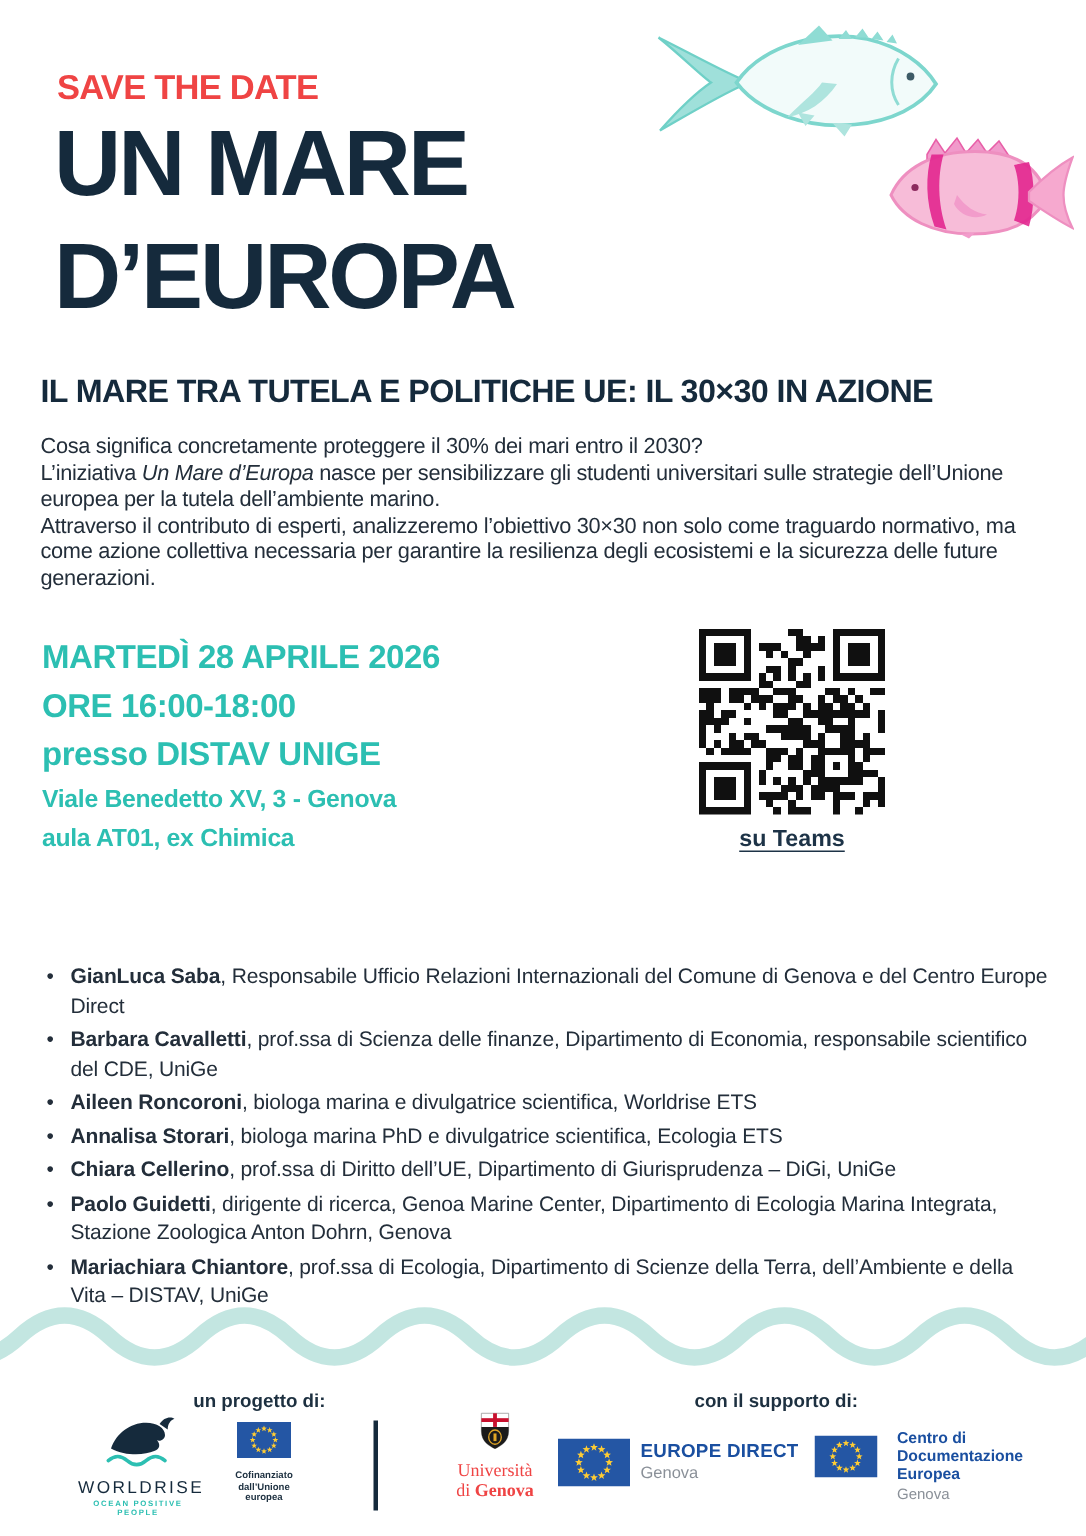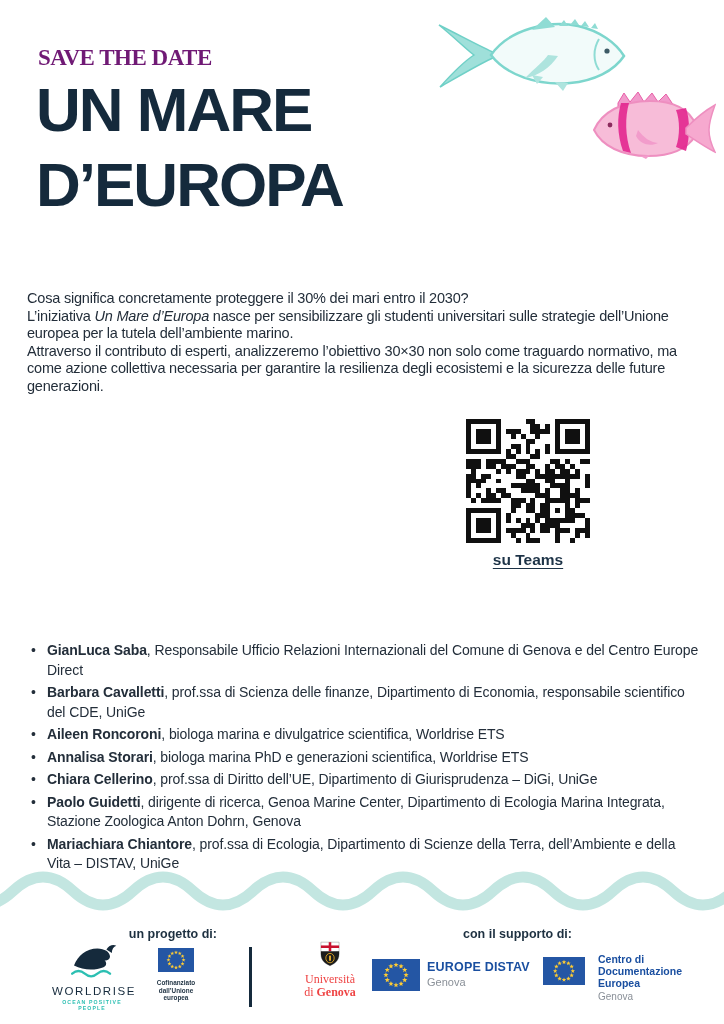--- a/index.html
+++ b/index.html
@@ -1,21 +1,21 @@
 <!DOCTYPE html>
 <html><head>
 <meta charset="utf-8">
 <style>
   html,body{margin:0;padding:0;background:#e9e9e9;}
   .page{position:relative;width:724px;height:1024px;background:#ffffff;overflow:hidden;
         font-family:"Liberation Sans",sans-serif;color:#22303d;margin:0 auto;}
   .abs{position:absolute;}
 
   
-  .save-date{left:38px;top:45px;font-size:23px;font-weight:bold;letter-spacing:-0.5px;color:#701a75;font-family:Liberation Serif, serif;}
+  .save-date{left:38px;top:45px;font-size:23px;font-weight:bold;letter-spacing:-0.5px;color:#ef4444;}
   .title{left:36px;top:72px;font-size:62px;line-height:75px;font-weight:bold;letter-spacing:-2px;color:#152A3C;}
   .subtitle{left:27px;top:249px;width:680px;font-size:21.5px;font-weight:bold;letter-spacing:-0.4px;color:#152A3C;}
 
   
   .intro{left:27px;top:290px;width:676px;font-size:14.5px;line-height:17.6px;letter-spacing:-0.2px;color:#232e3a;}
   .intro p{margin:0;}
   .intro .it{font-style:italic;}
 
   
   .event{left:28px;top:422px;color:#2CBFB2;font-weight:bold;}
@@ -88,27 +88,35 @@
     <path d="M30 13 L36 3 L42 12 L50 2 L56 12 L64 3 L70 12 L78 4 L84 13 L88 18 L30 18 Z" fill="#F19ACB" stroke="#E85FA8" stroke-width="1"></path>
     <path d="M6 40 C14 22 34 11 62 11 C88 11 102 21 108 35 L108 45 C100 58 84 66 60 66 C34 66 14 56 6 40 Z" fill="#F7BCD8" stroke="#EE8FC0" stroke-width="2"></path>
     <path d="M33 13 C29 27 29 44 35 61 L43 63 C37 46 37 27 41 13 Z" fill="#E2268F" opacity="0.9"></path>
     <path d="M88 20 C92 30 92 46 88 57 L98 61 C102 47 102 30 98 18 Z" fill="#E2268F" opacity="0.9"></path>
     <path d="M98 38 C108 28 118 20 127 15 C123 26 121 34 121 40 C121 46 123 54 127 62 C117 57 107 50 98 44 Z" fill="#F6A9CF" stroke="#EE8FC0" stroke-width="1.5"></path>
     <path d="M50 40 C56 48 62 52 70 53 C62 57 52 54 48 46 Z" fill="#F29CCB"></path>
     <path d="M52 66 l6 3 4 -4 Z" fill="#F29CCB"></path>
     <circle cx="22" cy="35" r="2.4" fill="#8c2b5e"></circle>
   </svg>
 
+  <div class="abs subtitle">IL MARE TRA TUTELA E POLITICHE UE: IL 30×30 IN AZIONE</div>
 
   <div class="abs intro">
     <p>Cosa significa concretamente proteggere il 30% dei mari entro il 2030?</p>
     <p><span>L’iniziativa </span><span class="it">Un Mare d’Europa</span><span> nasce per sensibilizzare gli studenti universitari sulle strategie dell’Unione europea per la tutela dell’ambiente marino.</span></p>
     <p>Attraverso il contributo di esperti, analizzeremo l’obiettivo 30×30 non solo come traguardo normativo, ma come azione collettiva necessaria per garantire la resilienza degli ecosistemi e la sicurezza delle future generazioni.</p>
   </div>
 
+  <div class="abs event">
+    <div class="ev-big">MARTEDÌ 28 APRILE 2026</div>
+    <div class="ev-big">ORE 16:00-18:00</div>
+    <div class="ev-big">presso DISTAV UNIGE</div>
+    <div class="ev-small">Viale Benedetto XV, 3 - Genova</div>
+    <div class="ev-small">aula AT01, ex Chimica</div>
+  </div>
 
   <div class="abs qr-box">
     <svg id="qr-svg" width="124" height="124" viewBox="0 0 125 125" shape-rendering="crispEdges">
         <rect x="0" y="0" width="5" height="5" fill="#101010"></rect>
         <rect x="5" y="0" width="5" height="5" fill="#101010"></rect>
         <rect x="10" y="0" width="5" height="5" fill="#101010"></rect>
         <rect x="15" y="0" width="5" height="5" fill="#101010"></rect>
         <rect x="20" y="0" width="5" height="5" fill="#101010"></rect>
         <rect x="25" y="0" width="5" height="5" fill="#101010"></rect>
         <rect x="30" y="0" width="5" height="5" fill="#101010"></rect>
@@ -427,21 +435,21 @@
       </svg>
   </div>
   <div class="abs qr-link">
     <a href="#">su Teams</a>
   </div>
 
   <ul class="abs spk-list">
     <li><span class="spk-name">GianLuca Saba</span><span>, Responsabile Ufficio Relazioni Internazionali del Comune di Genova e del Centro Europe Direct</span></li>
     <li><span class="spk-name">Barbara Cavalletti</span><span>, prof.ssa di Scienza delle finanze, Dipartimento di Economia, responsabile scientifico del CDE, UniGe</span></li>
     <li><span class="spk-name">Aileen Roncoroni</span><span>, biologa marina e divulgatrice scientifica, Worldrise ETS</span></li>
-    <li><span class="spk-name">Annalisa Storari</span><span>, biologa marina PhD e generazioni scientifica, Worldrise ETS</span></li>
+    <li><span class="spk-name">Annalisa Storari</span><span>, biologa marina PhD e divulgatrice scientifica, Ecologia ETS</span></li>
     <li><span class="spk-name">Chiara Cellerino</span><span>, prof.ssa di Diritto dell’UE, Dipartimento di Giurisprudenza – DiGi, UniGe</span></li>
     <li><span class="spk-name">Paolo Guidetti</span><span>, dirigente di ricerca, Genoa Marine Center, Dipartimento di Ecologia Marina Integrata, Stazione Zoologica Anton Dohrn, Genova</span></li>
     <li><span class="spk-name">Mariachiara Chiantore</span><span>, prof.ssa di Ecologia, Dipartimento di Scienze della Terra, dell’Ambiente e della Vita – DISTAV, UniGe</span></li>
   </ul>
 
   <svg class="abs wave" width="724" height="62" viewBox="0 0 724 62">
     <path d="M -47 31 Q -17 59 13 31 T 73 31 T 133 31 T 193 31 T 253 31 T 313 31 T 373 31 T 433 31 T 493 31 T 553 31 T 613 31 T 673 31 T 733 31" fill="none" stroke="#C3E6E1" stroke-width="11" stroke-linecap="round"></path>
   </svg>
 
   <div class="abs foot-label lbl-project">un progetto di:</div>
@@ -503,21 +511,21 @@
       <polygon points="20.46,11.45 20.88,12.57 22.07,12.62 21.14,13.37 21.46,14.53 20.46,13.87 19.46,14.53 19.77,13.37 18.84,12.62 20.03,12.57" fill="#FFCC33"></polygon>
       <polygon points="18.15,13.76 18.57,14.87 19.77,14.93 18.83,15.68 19.15,16.83 18.15,16.18 17.15,16.83 17.47,15.68 16.53,14.93 17.73,14.87" fill="#FFCC33"></polygon>
       <polygon points="15.00,14.60 15.42,15.72 16.62,15.77 15.68,16.52 16.00,17.68 15.00,17.02 14.00,17.68 14.32,16.52 13.38,15.77 14.58,15.72" fill="#FFCC33"></polygon>
       <polygon points="11.85,13.76 12.27,14.87 13.47,14.93 12.53,15.68 12.85,16.83 11.85,16.18 10.85,16.83 11.17,15.68 10.23,14.93 11.43,14.87" fill="#FFCC33"></polygon>
       <polygon points="9.54,11.45 9.97,12.57 11.16,12.62 10.23,13.37 10.54,14.53 9.54,13.87 8.54,14.53 8.86,13.37 7.93,12.62 9.12,12.57" fill="#FFCC33"></polygon>
       <polygon points="8.70,8.30 9.12,9.42 10.32,9.47 9.38,10.22 9.70,11.38 8.70,10.72 7.70,11.38 8.02,10.22 7.08,9.47 8.28,9.42" fill="#FFCC33"></polygon>
       <polygon points="9.54,5.15 9.97,6.27 11.16,6.32 10.23,7.07 10.54,8.23 9.54,7.57 8.54,8.23 8.86,7.07 7.93,6.32 9.12,6.27" fill="#FFCC33"></polygon>
       <polygon points="11.85,2.84 12.27,3.96 13.47,4.02 12.53,4.77 12.85,5.92 11.85,5.26 10.85,5.92 11.17,4.77 10.23,4.02 11.43,3.96" fill="#FFCC33"></polygon>
     </svg>
   <div class="abs ed-text">
-    <div class="ed-name">EUROPE DISTAV</div>
+    <div class="ed-name">EUROPE DIRECT</div>
     <div class="ed-city">Genova</div>
   </div>
 
   <svg class="abs euflag cde-flag" width="42" height="28" viewBox="0 0 30 20">
     <rect x="0" y="0" width="30" height="20" fill="#2456A4"></rect>
   <polygon points="15.00,2.00 15.42,3.12 16.62,3.17 15.68,3.92 16.00,5.08 15.00,4.42 14.00,5.08 14.32,3.92 13.38,3.17 14.58,3.12" fill="#FFCC33"></polygon>
       <polygon points="18.15,2.84 18.57,3.96 19.77,4.02 18.83,4.77 19.15,5.92 18.15,5.26 17.15,5.92 17.47,4.77 16.53,4.02 17.73,3.96" fill="#FFCC33"></polygon>
       <polygon points="20.46,5.15 20.88,6.27 22.07,6.32 21.14,7.07 21.46,8.23 20.46,7.57 19.46,8.23 19.77,7.07 18.84,6.32 20.03,6.27" fill="#FFCC33"></polygon>
       <polygon points="21.30,8.30 21.72,9.42 22.92,9.47 21.98,10.22 22.30,11.38 21.30,10.72 20.30,11.38 20.62,10.22 19.68,9.47 20.88,9.42" fill="#FFCC33"></polygon>
       <polygon points="20.46,11.45 20.88,12.57 22.07,12.62 21.14,13.37 21.46,14.53 20.46,13.87 19.46,14.53 19.77,13.37 18.84,12.62 20.03,12.57" fill="#FFCC33"></polygon>

